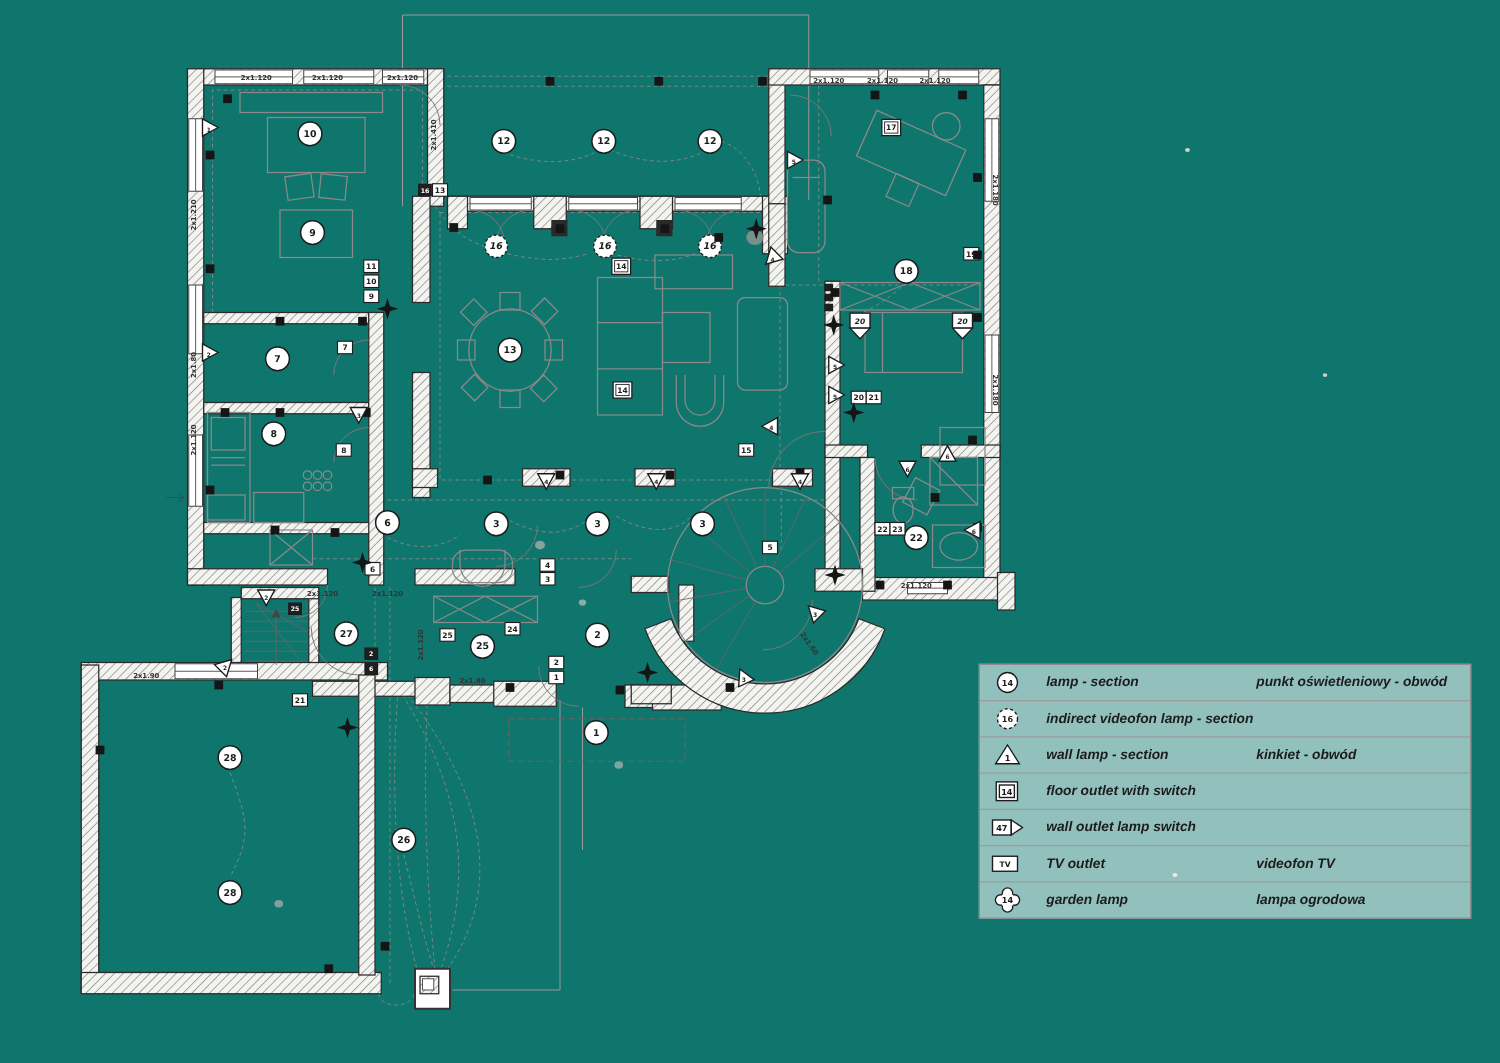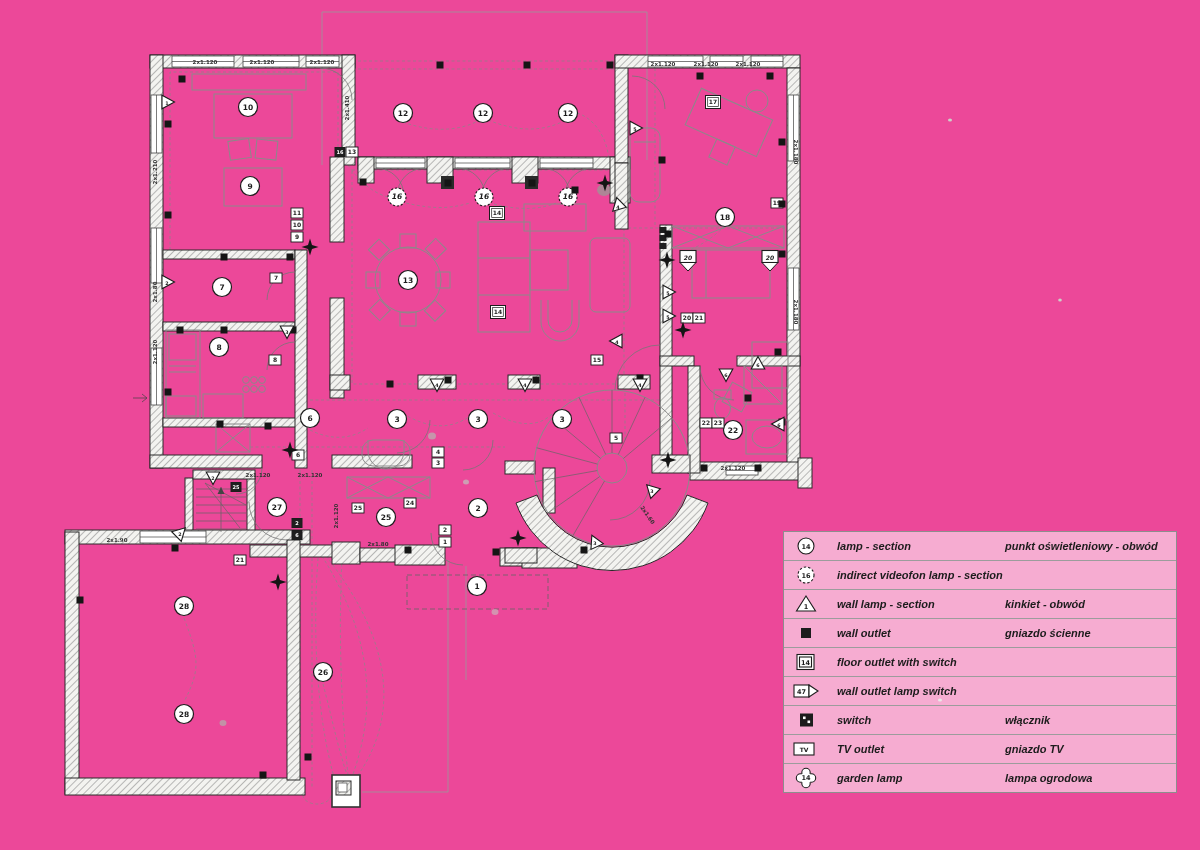--- a/index.html
+++ b/index.html
@@ -1,16 +1,16 @@
 <!DOCTYPE html>
 <html><head>
 <meta charset="utf-8">
 <style>
   html,body{margin:0;padding:0;background:#fbfbf9;}
-  .page{position:relative;width:1200px;height:850px;background:#ec4899;overflow:hidden;
+  .page{position:relative;width:1200px;height:850px;background:#0f766e;overflow:hidden;
         font-family:"Liberation Sans",sans-serif;}
   svg text{font-family:"DejaVu Sans",sans-serif;fill:#1c1c1c;}
   .wall{fill:url(#hatch);stroke:#2a2a2a;stroke-width:1;}
   .pier{fill:url(#hatch);stroke:#2a2a2a;stroke-width:1;}
   .win{fill:#fff;stroke:#444;stroke-width:.8;}
   .wline{stroke:#444;stroke-width:.7;}
   .furn{fill:none;stroke:#8a8a8a;stroke-width:1;}
   .door{fill:none;stroke:#777;stroke-width:.8;}
   .dash{fill:none;stroke:#666;stroke-width:.8;stroke-dasharray:5,3;}
   .dash2{fill:none;stroke:#888;stroke-width:.7;stroke-dasharray:3,2.5;}
@@ -739,66 +739,46 @@
             <path class="ic" d="M15,3 L24.5,18 L5.5,18 Z"></path>
             <text x="15" y="16">1</text>
           </svg>
         </span>
         <span class="len">wall lamp - section</span>
         <span class="lpl">kinkiet - obwód</span>
       </div>
       <div class="lrow">
         <span class="licon">
           <svg width="32" height="22" viewBox="0 0 32 22">
-            <rect x="10" y="6" width="10" height="10" fill="#1c1c1c"></rect>
-          </svg>
-        </span>
-        <span class="len">wall outlet</span>
-        <span class="lpl">gniazdo ścienne</span>
-      </div>
-      <div class="lrow">
-        <span class="licon">
-          <svg width="32" height="22" viewBox="0 0 32 22">
             <rect class="ic" x="6" y="3.5" width="17" height="15"></rect>
             <rect class="ic" x="8.5" y="6" width="12" height="10" stroke-width=".8"></rect>
             <text x="14.5" y="13.8">14</text>
           </svg>
         </span>
         <span class="len">floor outlet with switch</span>
       </div>
       <div class="lrow">
         <span class="licon">
           <svg width="32" height="22" viewBox="0 0 32 22">
             <rect class="ic" x="3" y="5" width="15" height="12"></rect>
             <text x="10.5" y="13.8" font-style="italic">47</text>
             <path class="ic" d="M18,5 L27,11 L18,17 Z"></path>
           </svg>
         </span>
         <span class="len">wall outlet lamp switch</span>
       </div>
       <div class="lrow">
         <span class="licon">
           <svg width="32" height="22" viewBox="0 0 32 22">
-            <rect x="9" y="4.5" width="13" height="13" fill="#1c1c1c"></rect>
-            <rect x="12" y="7.5" width="2.6" height="2.6" fill="#fff"></rect>
-            <rect x="16.5" y="11.5" width="2.6" height="2.6" fill="#fff"></rect>
-          </svg>
-        </span>
-        <span class="len">switch</span>
-        <span class="lpl">włącznik</span>
-      </div>
-      <div class="lrow">
-        <span class="licon">
-          <svg width="32" height="22" viewBox="0 0 32 22">
             <rect class="ic" x="3" y="5" width="20" height="12"></rect>
             <text x="13" y="13.5" style="font-size:6px">TV</text>
           </svg>
         </span>
         <span class="len">TV  outlet</span>
-        <span class="lpl">gniazdo TV</span>
+        <span class="lpl">videofon TV</span>
       </div>
       <div class="lrow">
         <span class="licon">
           <svg width="32" height="22" viewBox="0 0 32 22">
             <g class="ic" stroke-width=".9">
               <circle cx="15" cy="5.5" r="4.2"></circle>
               <circle cx="15" cy="16.5" r="4.2"></circle>
               <circle cx="9.5" cy="11" r="4.2"></circle>
               <circle cx="20.5" cy="11" r="4.2"></circle>
               <circle cx="15" cy="11" r="5.8" stroke="none"></circle>

